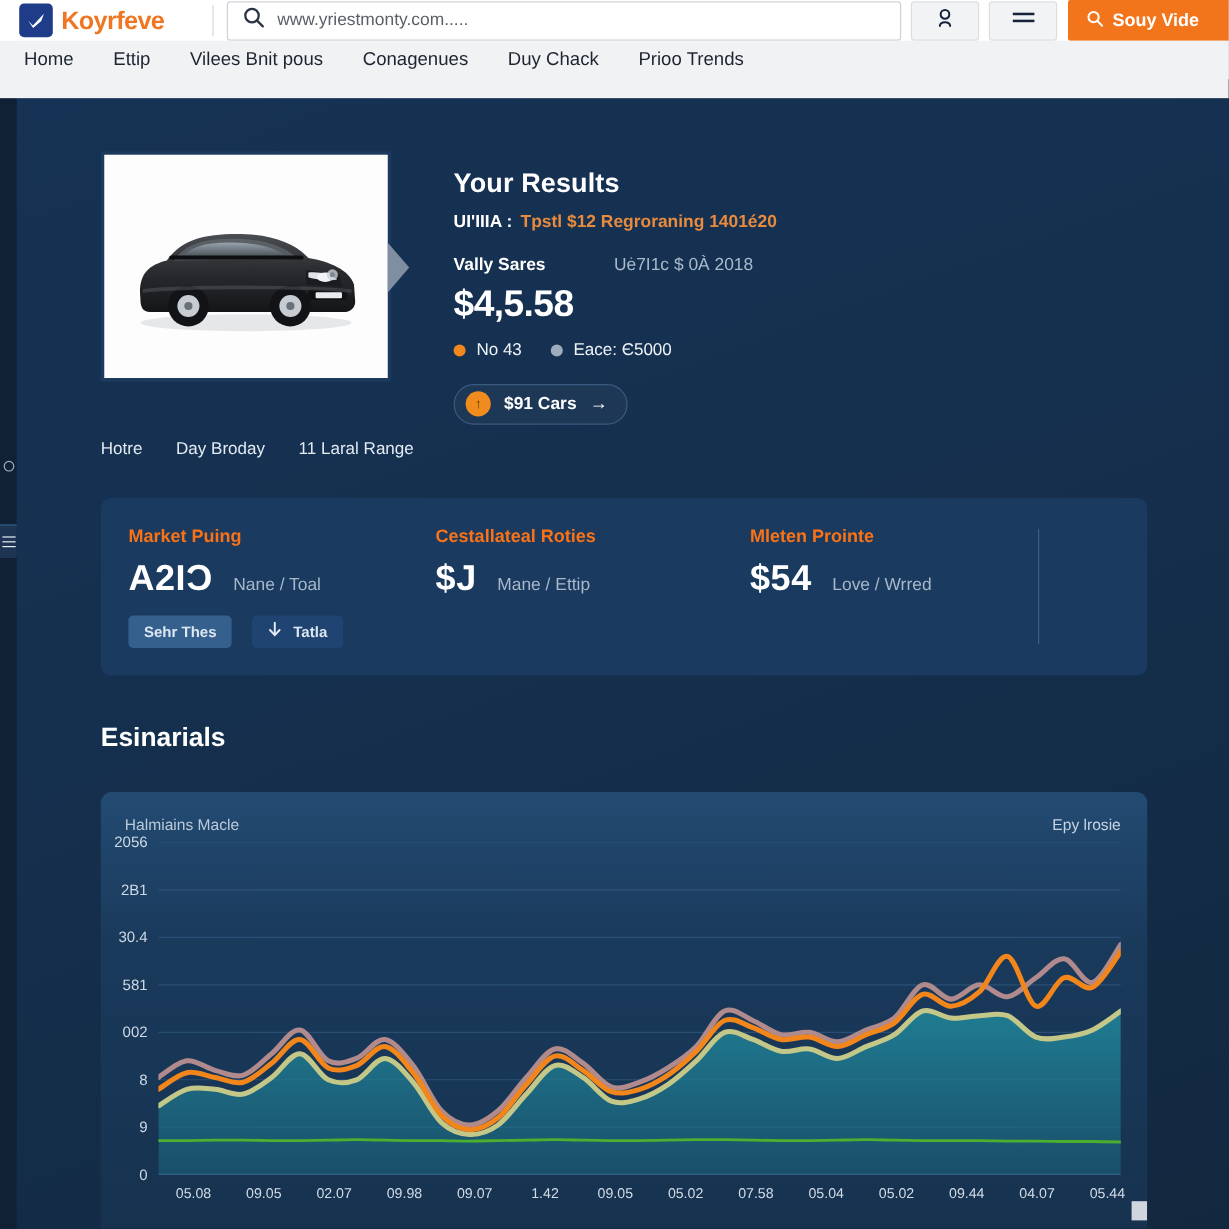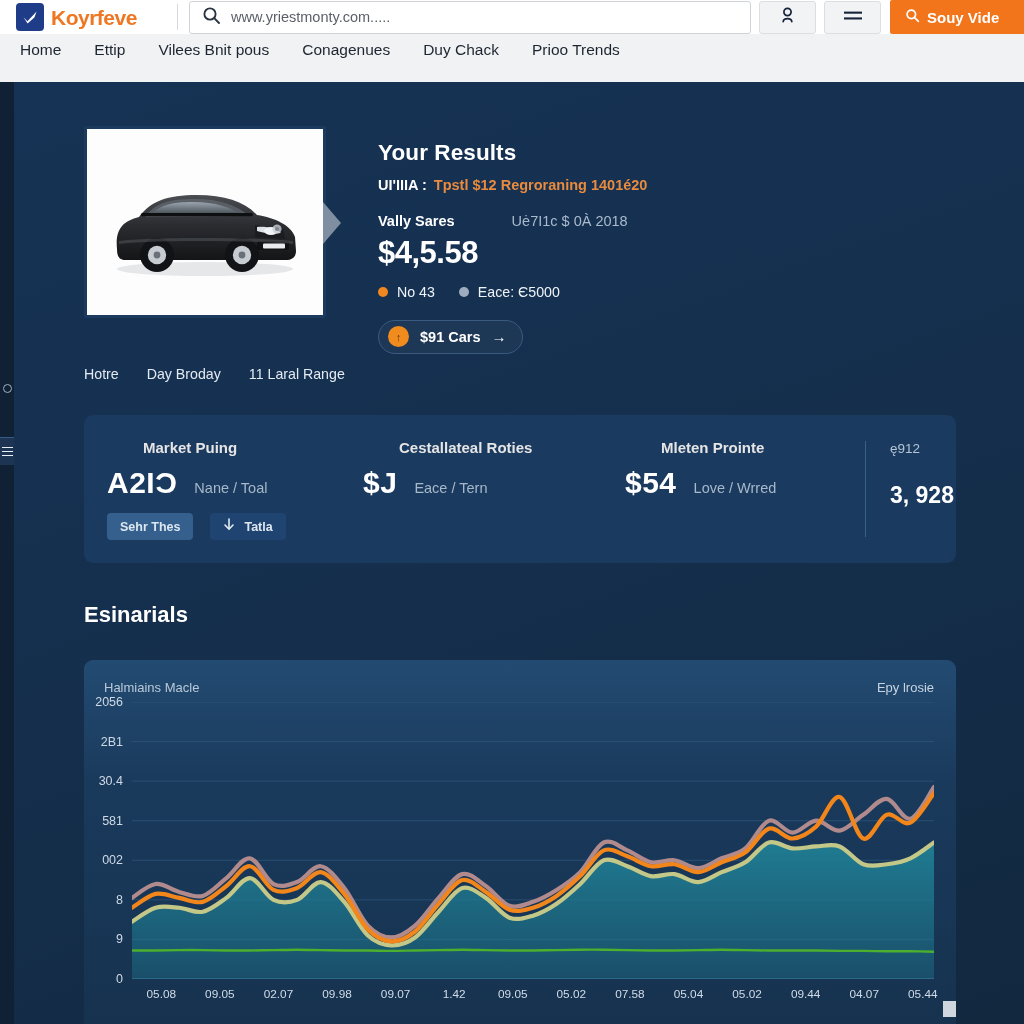--- a/index.html
+++ b/index.html
@@ -127,21 +127,21 @@
     position: absolute; left: 0; top: 240px; display: flex; gap: 28px;
     font-size: 14.2px; color: #e3eaf2; white-space: nowrap;
   }
 
   
   #stats-panel {
     position: absolute; left: 70px; top: 333px; width: 872px; height: 148px;
     background: #1b3a5f; border-radius: 9px;
   }
   .stat-col { position: absolute; top: 24px; }
-  .stat-title { font-size: 15px; font-weight: 700; color: #e5e5e5; white-space: nowrap; margin-left: 36px; }
+  .stat-title { font-size: 15px; font-weight: 700; color: #f97316; white-space: nowrap; }
   .stat-value-row { margin-top: 10px; display: flex; align-items: baseline; gap: 17px; }
   .stat-value { font-size: 30px; font-weight: 700; letter-spacing: 0.5px; white-space: nowrap; }
   .stat-sub { font-size: 14.5px; color: #a6b8ca; white-space: nowrap; }
   .stat-btn-row { margin-top: 13px; display: flex; gap: 17px; }
   .stat-btn {
     height: 27px; padding: 0 13px; border-radius: 4px;
     display: flex; align-items: center; gap: 9px;
     font-size: 12.5px; font-weight: 700; color: #dde7f1; white-space: nowrap;
   }
   #stat-btn-primary { background: #35608d; }
@@ -371,38 +371,34 @@
           </span>
           <span>Tatla</span>
         </div>
       </div>
     </div>
 
     <div class="stat-col" id="stat-col-2">
       <div class="stat-title">Cestallateal Roties</div>
       <div class="stat-value-row">
         <span class="stat-value">$J</span>
-        <span class="stat-sub">Eace /  Tern</span>
+        <span class="stat-sub">Mane /  Ettip</span>
       </div>
     </div>
 
     <div class="stat-col" id="stat-col-3">
       <div class="stat-title">Mleten Prointe</div>
       <div class="stat-value-row">
         <span class="stat-value">$54</span>
         <span class="stat-sub">Love /  Wrred</span>
       </div>
     </div>
 
     <div id="stats-divider"></div>
 
-    <div id="stats-aside">
-      <div id="aside-small">ę912</div>
-      <div id="aside-big">3, 928</div>
-    </div>
   </section>
 
   <h2 id="section-heading">Esinarials</h2>
 
   <section id="chart-panel">
     <div id="chart-caption">Halmiains Macle</div>
     <div id="chart-legend-label">Epy lrosie</div>
 
     <div id="plot">
       <svg id="plot-svg" width="802" height="277" viewBox="0 0 802 277">

